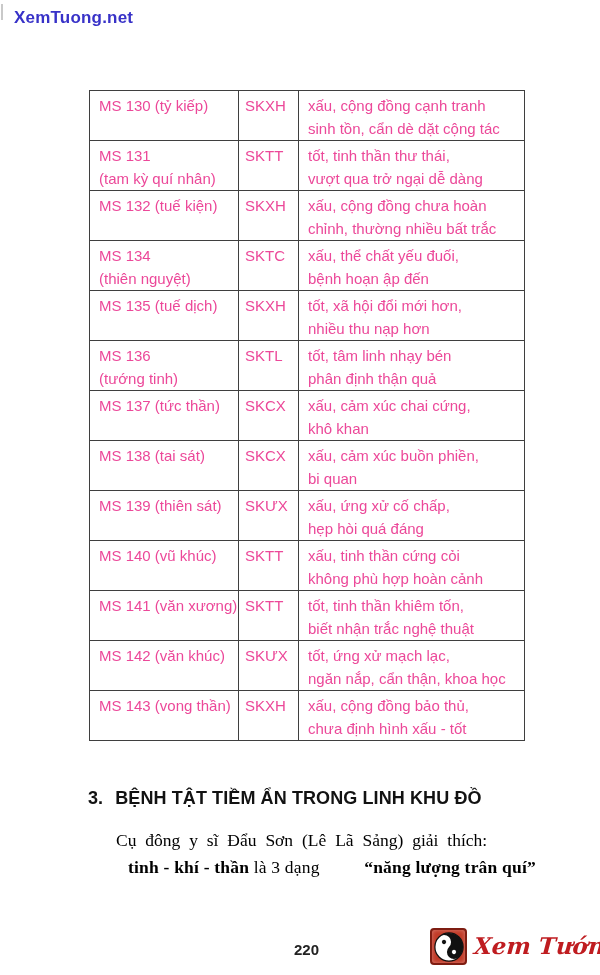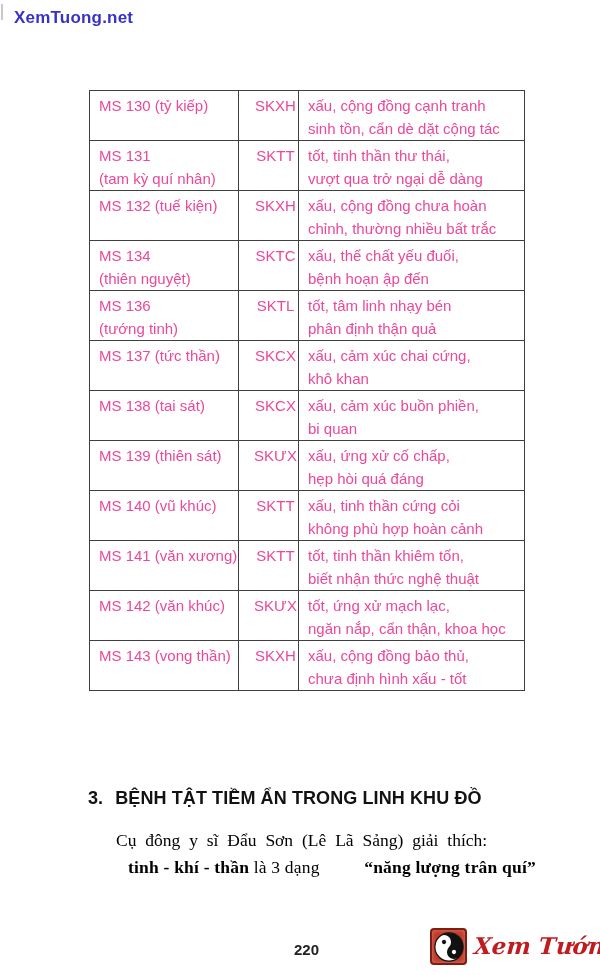--- a/index.html
+++ b/index.html
@@ -22,21 +22,21 @@
     position:absolute; left:89px; top:90px; width:435px;
     border-collapse:collapse; table-layout:fixed;
   }
   .star-table td {
     border:1.5px solid #3f3f3f;
     vertical-align:top;
     padding:3px 2px 0 9px;
     font-size:15px; line-height:23px; color:#ec4899;
     height:49px; overflow:hidden; white-space:nowrap;
   }
-  .star-table td.col-code { text-align:center; padding-left:14px; padding-right:0; }
+  .star-table td.col-code { padding-left:6px; padding-right:0; }
 
   .section-heading {
     position:absolute; left:88px; top:788px; width:450px;
     font-weight:bold; font-size:18px; color:#121212;
     display:flex; letter-spacing:0.1px;
   }
   .section-heading .sec-num { margin-right:12px; }
 
   .para {
     position:absolute; left:88px; top:827px; width:437px;
@@ -121,20 +121,30 @@
             <div>(thiên nguyệt)</div>
           </td>
           <td class="col-code">SKTC</td>
           <td class="col-desc">
             <div>xấu, thể chất yếu đuối,</div>
             <div>bệnh hoạn ập đến</div>
           </td>
         </tr>
         <tr>
           <td class="col-name">
+            <div>MS 135 (tuế dịch)</div>
+          </td>
+          <td class="col-code">SKXH</td>
+          <td class="col-desc">
+            <div>tốt, xã hội đổi mới hơn,</div>
+            <div>nhiều thu nạp hơn</div>
+          </td>
+        </tr>
+        <tr>
+          <td class="col-name">
             <div>MS 136</div>
             <div>(tướng tinh)</div>
           </td>
           <td class="col-code">SKTL</td>
           <td class="col-desc">
             <div>tốt, tâm linh nhạy bén</div>
             <div>phân định thận quả</div>
           </td>
         </tr>
         <tr>
@@ -177,21 +187,21 @@
             <div>không phù hợp hoàn cảnh</div>
           </td>
         </tr>
         <tr>
           <td class="col-name">
             <div>MS 141 (văn xương)</div>
           </td>
           <td class="col-code">SKTT</td>
           <td class="col-desc">
             <div>tốt, tinh thần khiêm tốn,</div>
-            <div>biết nhận thức nghệ thuật</div>
+            <div>biết nhận trắc nghệ thuật</div>
           </td>
         </tr>
         <tr>
           <td class="col-name">
             <div>MS 142 (văn khúc)</div>
           </td>
           <td class="col-code">SKƯX</td>
           <td class="col-desc">
             <div>tốt, ứng xử mạch lạc,</div>
             <div>ngăn nắp, cẩn thận, khoa học</div>

